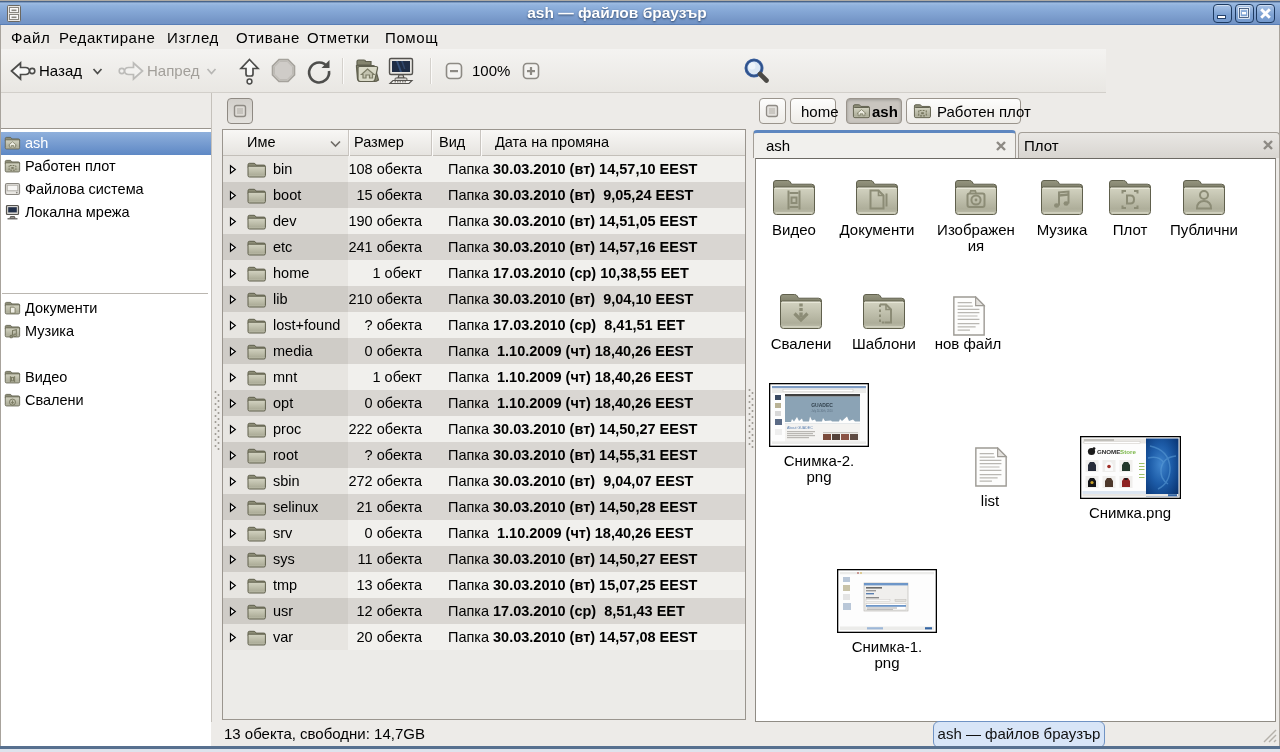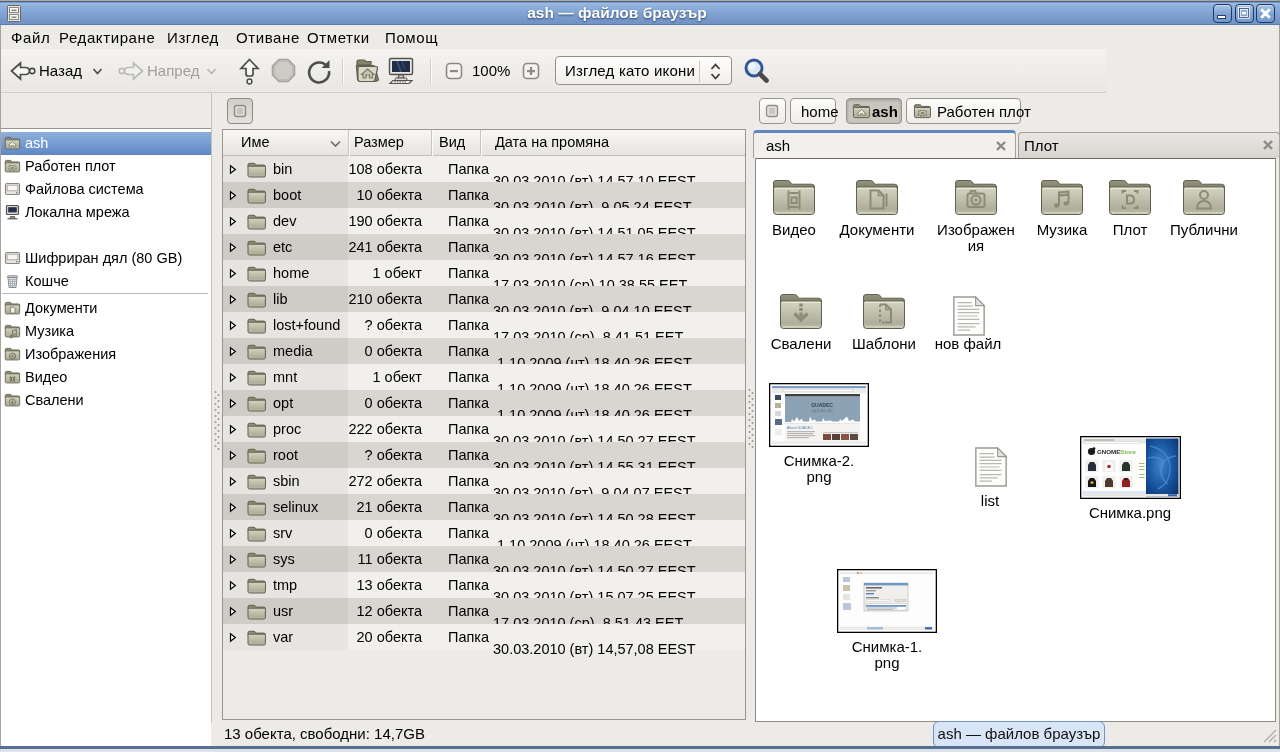--- a/index.html
+++ b/index.html
@@ -48,21 +48,21 @@
 #treehead .h{position:absolute;top:4px;font-size:14.5px;}
 #treehead .hsep{position:absolute;top:0;width:1px;height:26px;background:#c9c5c0;box-shadow:1px 0 0 #fcfbfa;}
 .trow{position:absolute;left:0;width:522px;height:26px;font-size:14.5px;white-space:pre;}
 .trow .c1{position:absolute;left:0;top:0;width:125px;height:26px;}
 .trow .c2{position:absolute;left:125px;top:0;width:397px;height:26px;}
 .trow.lt .c1{background:#e7e5e1;} .trow.lt .c2{background:#f1f0ed;}
 .trow.dk .c1{background:#cfccc7;} .trow.dk .c2{background:#d9d6d2;}
 .trow .nm{position:absolute;left:50px;top:5px;}
 .trow .sz{position:absolute;left:110px;top:5px;width:89px;text-align:right;}
 .trow .tp{position:absolute;left:225px;top:5px;}
-.trow .dt{position:absolute;left:270px;top:17px;}
+.trow .dt{position:absolute;left:270px;top:5px;font-weight:bold;}
 .trow svg.exp{position:absolute;left:6px;top:8px;}
 .trow svg.fld{position:absolute;left:23px;top:4px;}
 
 #statusbar{position:absolute;left:211px;top:722px;width:1069px;height:24px;background:#EDEBE8;}
 #statusbar .txt{position:absolute;left:13px;top:3px;font-size:15px;}
 
 #crumbs{position:absolute;left:756px;top:93px;width:524px;height:37px;background:#EDEBE8;}
 .crumb{position:absolute;top:5px;height:26px;border:1px solid #9a948c;border-radius:4px;background:linear-gradient(#fdfdfc,#eeece8);font-size:15px;white-space:nowrap;}
 .crumb.pressed{background:#c9c5bf;box-shadow:inset 0 1px 3px rgba(0,0,0,.25);font-weight:bold;}
 
@@ -223,28 +223,20 @@
   <rect x="5" y="8" width="8" height="2.2" fill="#8d8a84"></rect>
  </svg>
  <div class="tbtxt" style="left:471px">100%</div>
 
  <svg class="abs" style="left:521px;top:13px" width="18" height="18" viewBox="0 0 18 18">
   <rect x="1.5" y="1.5" width="15" height="15" rx="3.5" fill="#f4f3f1" stroke="#8d8a84" stroke-width="1.6"></rect>
   <rect x="5" y="8" width="8" height="2.2" fill="#8d8a84"></rect>
   <rect x="7.9" y="5" width="2.2" height="8" fill="#8d8a84"></rect>
  </svg>
 
- <div id="viewcombo">
-   <div class="lbl">Изглед като икони</div>
-   <div class="vsep"></div>
-   <svg class="abs" style="right:8px;top:5px" width="15" height="19" viewBox="0 0 15 19">
-     <path d="M3.5 7 L7.5 2.5 L11.5 7" fill="none" stroke="#3c3b39" stroke-width="1.8"></path>
-     <path d="M3.5 12 L7.5 16.5 L11.5 12" fill="none" stroke="#3c3b39" stroke-width="1.8"></path>
-   </svg>
- </div>
 
  <svg class="abs" style="left:741px;top:8px" width="28" height="28" viewBox="0 0 28 28">
   <circle cx="12" cy="11" r="8" fill="#dce8f5" stroke="#3a5f9e" stroke-width="3"></circle>
   <circle cx="12" cy="11" r="8" fill="none" stroke="#203a63" stroke-width="0.8" opacity=".6"></circle>
   <circle cx="10" cy="9" r="3.5" fill="#f2f7fc" opacity=".8"></circle>
   <path d="M18 17 L24.5 23.5" stroke="#4c4a46" stroke-width="4.6" stroke-linecap="round"></path>
  </svg>
 </div>
 
 <div id="sidelist">
@@ -273,58 +265,33 @@
         <div class="txt">Локална мрежа</div>
       </div>
 <div class="srow" style="top:49px">
         <svg width="17" height="16" viewBox="0 0 17 16">
           <rect x="1.5" y="2.5" width="14" height="11" rx="1.5" fill="#e9e7e3" stroke="#8a8781" stroke-width="1.2"></rect>
           <rect x="3.2" y="4.2" width="10.6" height="5.6" fill="#f7f6f4" stroke="#b0ada7" stroke-width="1"></rect>
           <circle cx="12.8" cy="11.6" r="0.9" fill="#8a8781"></circle>
         </svg>
         <div class="txt">Файлова система</div>
       </div>
-<div class="srow" style="top:118px">
-        <svg width="17" height="16" viewBox="0 0 17 16">
-          <rect x="1.5" y="2.5" width="14" height="11" rx="1.5" fill="#e9e7e3" stroke="#8a8781" stroke-width="1.2"></rect>
-          <rect x="3.2" y="4.2" width="10.6" height="5.6" fill="#f7f6f4" stroke="#b0ada7" stroke-width="1"></rect>
-          <circle cx="12.8" cy="11.6" r="0.9" fill="#8a8781"></circle>
-        </svg>
-        <div class="txt">Шифриран дял (80 GB)</div>
-      </div>
-<div class="srow" style="top:141px">
-        <svg width="17" height="16" viewBox="0 0 17 16">
-          <path d="M4 4.5 L13 4.5 L12 14.5 L5 14.5 Z" fill="#e6e8ea" stroke="#8a8d94" stroke-width="1"></path>
-          <path d="M5 6.5 L12 6.5 M4.8 8.5 L12.2 8.5 M5 10.5 L12 10.5 M5.2 12.5 L11.8 12.5" stroke="#aab0b8" stroke-width="0.8"></path>
-          <path d="M6 6 L6.8 14 M8.5 6 L8.5 14 M11 6 L10.2 14" stroke="#9aa0a8" stroke-width="0.7"></path>
-          <rect x="3.4" y="2.8" width="10.2" height="1.8" rx="0.9" fill="#d3d6da" stroke="#80838a" stroke-width="0.9"></rect>
-        </svg>
-        <div class="txt">Кошче</div>
-      </div>
 <div class="srow" style="top:168px">
         <svg width="17" height="16" viewBox="0 0 20 18">
           <use href="#minifolder"></use>
           <path d="M7.5 8 L11.5 8 L13 9.5 L13 15 L7.5 15 Z" fill="#efeee6" stroke="#77775f" stroke-width="1"></path>
         </svg>
         <div class="txt">Документи</div>
       </div>
 <div class="srow" style="top:191px">
         <svg width="17" height="16" viewBox="0 0 20 18">
           <use href="#minifolder"></use>
           <path d="M8.5 14 a1.5 1.5 0 1 0 .01 0 M13 12.5 a1.5 1.5 0 1 0 .01 0 M10 14 L10 8.5 L14.5 7.5 L14.5 12.5" fill="none" stroke="#77775f" stroke-width="1.2"></path>
         </svg>
         <div class="txt">Музика</div>
-      </div>
-<div class="srow" style="top:214px">
-        <svg width="17" height="16" viewBox="0 0 20 18">
-          <use href="#minifolder"></use>
-          <circle cx="10" cy="11.5" r="3.4" fill="none" stroke="#77775f" stroke-width="1.2"></circle>
-          <circle cx="10" cy="11.5" r="1.2" fill="#77775f"></circle>
-        </svg>
-        <div class="txt">Изображения</div>
       </div>
 <div class="srow" style="top:237px">
         <svg width="17" height="16" viewBox="0 0 20 18">
           <use href="#minifolder"></use>
           <path d="M7.5 8 L7.5 15 M12.5 8 L12.5 15 M7.5 9.5 L12.5 9.5 M7.5 13.5 L12.5 13.5 M8.8 9.5 L8.8 13.5 M11.2 9.5 L11.2 13.5" fill="none" stroke="#77775f" stroke-width="1.1"></path>
         </svg>
         <div class="txt">Видео</div>
       </div>
 <div class="srow" style="top:260px">
         <svg width="17" height="16" viewBox="0 0 20 18">
@@ -390,21 +357,21 @@
 </div>
 
 <div id="midbtn">
  <svg class="abs" style="left:4px;top:4px" width="16" height="16" viewBox="0 0 16 16">
   <rect x="2.5" y="2.5" width="11" height="11" rx="2" fill="#dedbd6" stroke="#8f8b85" stroke-width="1.4"></rect>
   <rect x="5" y="5" width="6" height="6" fill="#c6c3bd"></rect>
  </svg>
 </div>
 <div id="treeview">
   <div id="treehead">
-    <div class="h" style="left:18px">Име</div>
+    <div class="h" style="left:24px">Име</div>
     <svg class="abs" style="left:106px;top:10px" width="13" height="8" viewBox="0 0 13 8">
           <path d="M2 1.5 L6.5 6 L11 1.5" fill="none" stroke="#6e6b66" stroke-width="1.6"></path>
         </svg>
     <div class="hsep" style="left:125px"></div>
     <div class="h" style="left:131px">Размер</div>
     <div class="hsep" style="left:208px"></div>
     <div class="h" style="left:216px">Вид</div>
     <div class="hsep" style="left:257px"></div>
     <div class="h" style="left:272px">Дата на промяна</div>
   </div>
@@ -413,21 +380,21 @@
             <path d="M1.5 1.8 L6.3 5.5 L1.5 9.2 Z" fill="#fff" stroke="#000" stroke-width="1.2"></path>
           </svg><svg class="fld" width="21" height="19" viewBox="0 0 21 19">
             <path d="M2 7.5 L2 4.8 Q2 3.3 3.5 3.3 L8 3.3 Q9 3.3 9.4 4.1 L10 5.1 L17.9 5.1 Q19.4 5.1 19.4 6.6 L19.4 7.5 Z" fill="#8d8d77" stroke="#60604d" stroke-width="1"></path>
             <path d="M2 7.2 Q2 6.2 3.1 6.2 L18.3 6.2 Q19.4 6.2 19.4 7.3 L19.4 15.5 Q19.4 17 17.9 17 L3.5 17 Q2 17 2 15.5 Z" fill="url(#fbody)" stroke="#60604d" stroke-width="1"></path>
           </svg><div class="nm">bin</div><div class="sz">108 обекта</div><div class="tp">Папка</div><div class="dt">30.03.2010 (вт) 14,57,10 EEST</div></div>
 <div class="trow dk" style="top:52px"><div class="c1"></div><div class="c2"></div><svg class="exp" width="8" height="11" viewBox="0 0 8 11">
             <path d="M1.5 1.8 L6.3 5.5 L1.5 9.2 Z" fill="#fff" stroke="#000" stroke-width="1.2"></path>
           </svg><svg class="fld" width="21" height="19" viewBox="0 0 21 19">
             <path d="M2 7.5 L2 4.8 Q2 3.3 3.5 3.3 L8 3.3 Q9 3.3 9.4 4.1 L10 5.1 L17.9 5.1 Q19.4 5.1 19.4 6.6 L19.4 7.5 Z" fill="#8d8d77" stroke="#60604d" stroke-width="1"></path>
             <path d="M2 7.2 Q2 6.2 3.1 6.2 L18.3 6.2 Q19.4 6.2 19.4 7.3 L19.4 15.5 Q19.4 17 17.9 17 L3.5 17 Q2 17 2 15.5 Z" fill="url(#fbody)" stroke="#60604d" stroke-width="1"></path>
-          </svg><div class="nm">boot</div><div class="sz">10 обекта</div><div class="tp">Папка</div><div class="dt">30.03.2010 (вт)  9,05,24 EEST</div></div>
+          </svg><div class="nm">boot</div><div class="sz">15 обекта</div><div class="tp">Папка</div><div class="dt">30.03.2010 (вт)  9,05,24 EEST</div></div>
 <div class="trow lt" style="top:78px"><div class="c1"></div><div class="c2"></div><svg class="exp" width="8" height="11" viewBox="0 0 8 11">
             <path d="M1.5 1.8 L6.3 5.5 L1.5 9.2 Z" fill="#fff" stroke="#000" stroke-width="1.2"></path>
           </svg><svg class="fld" width="21" height="19" viewBox="0 0 21 19">
             <path d="M2 7.5 L2 4.8 Q2 3.3 3.5 3.3 L8 3.3 Q9 3.3 9.4 4.1 L10 5.1 L17.9 5.1 Q19.4 5.1 19.4 6.6 L19.4 7.5 Z" fill="#8d8d77" stroke="#60604d" stroke-width="1"></path>
             <path d="M2 7.2 Q2 6.2 3.1 6.2 L18.3 6.2 Q19.4 6.2 19.4 7.3 L19.4 15.5 Q19.4 17 17.9 17 L3.5 17 Q2 17 2 15.5 Z" fill="url(#fbody)" stroke="#60604d" stroke-width="1"></path>
           </svg><div class="nm">dev</div><div class="sz">190 обекта</div><div class="tp">Папка</div><div class="dt">30.03.2010 (вт) 14,51,05 EEST</div></div>
 <div class="trow dk" style="top:104px"><div class="c1"></div><div class="c2"></div><svg class="exp" width="8" height="11" viewBox="0 0 8 11">
             <path d="M1.5 1.8 L6.3 5.5 L1.5 9.2 Z" fill="#fff" stroke="#000" stroke-width="1.2"></path>
           </svg><svg class="fld" width="21" height="19" viewBox="0 0 21 19">
             <path d="M2 7.5 L2 4.8 Q2 3.3 3.5 3.3 L8 3.3 Q9 3.3 9.4 4.1 L10 5.1 L17.9 5.1 Q19.4 5.1 19.4 6.6 L19.4 7.5 Z" fill="#8d8d77" stroke="#60604d" stroke-width="1"></path>

